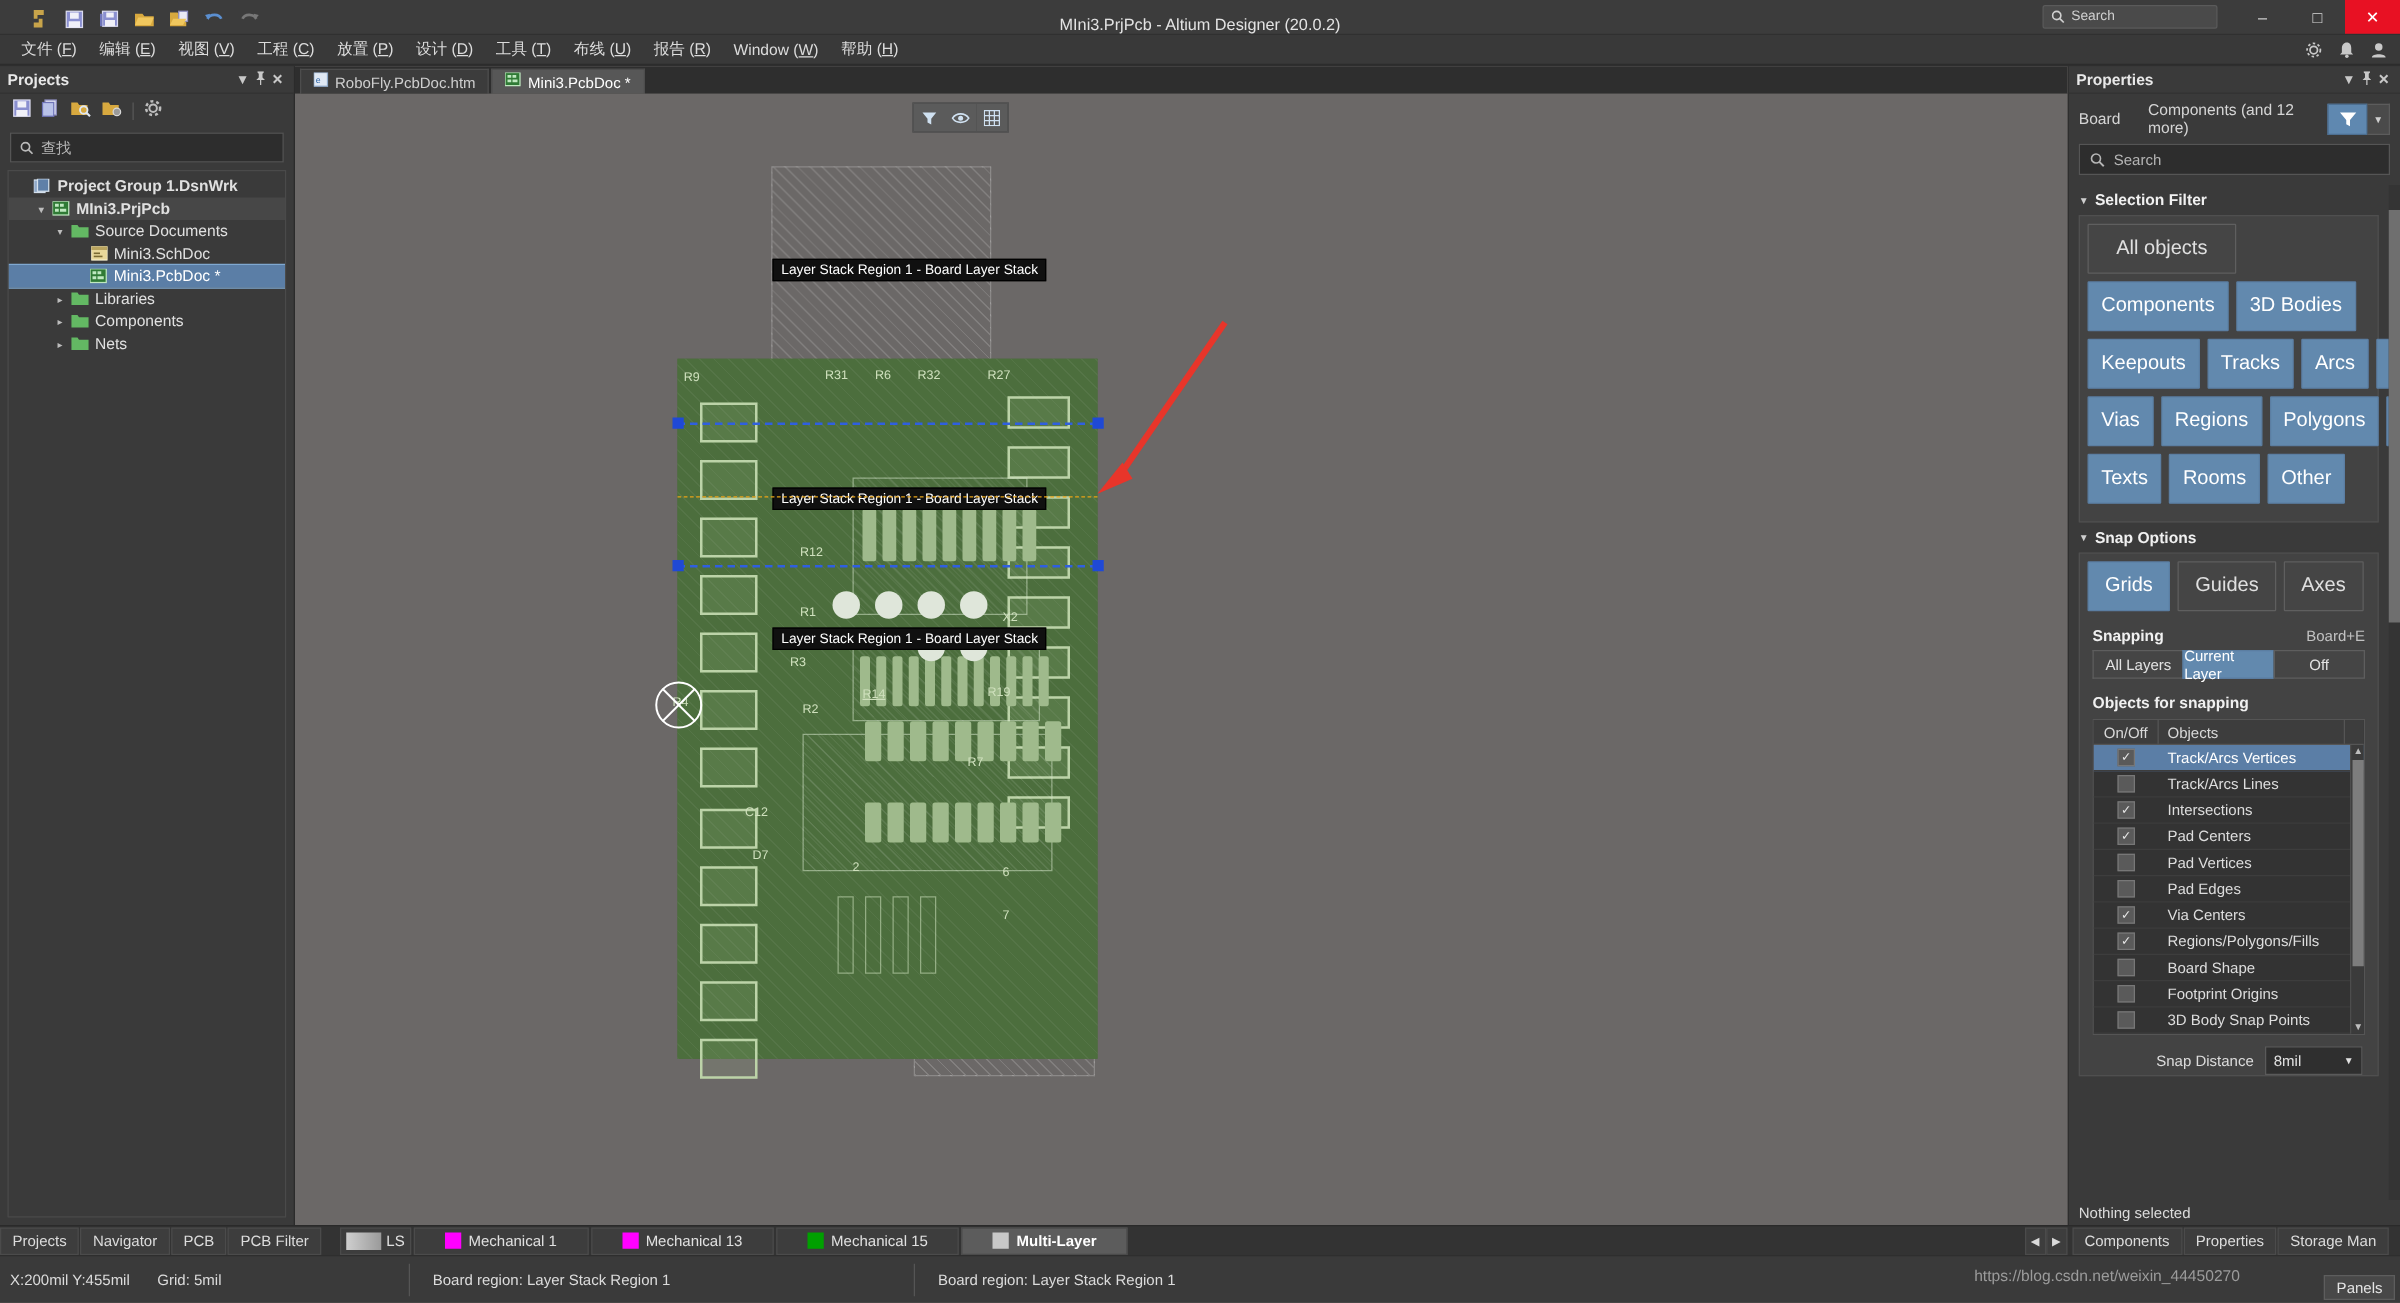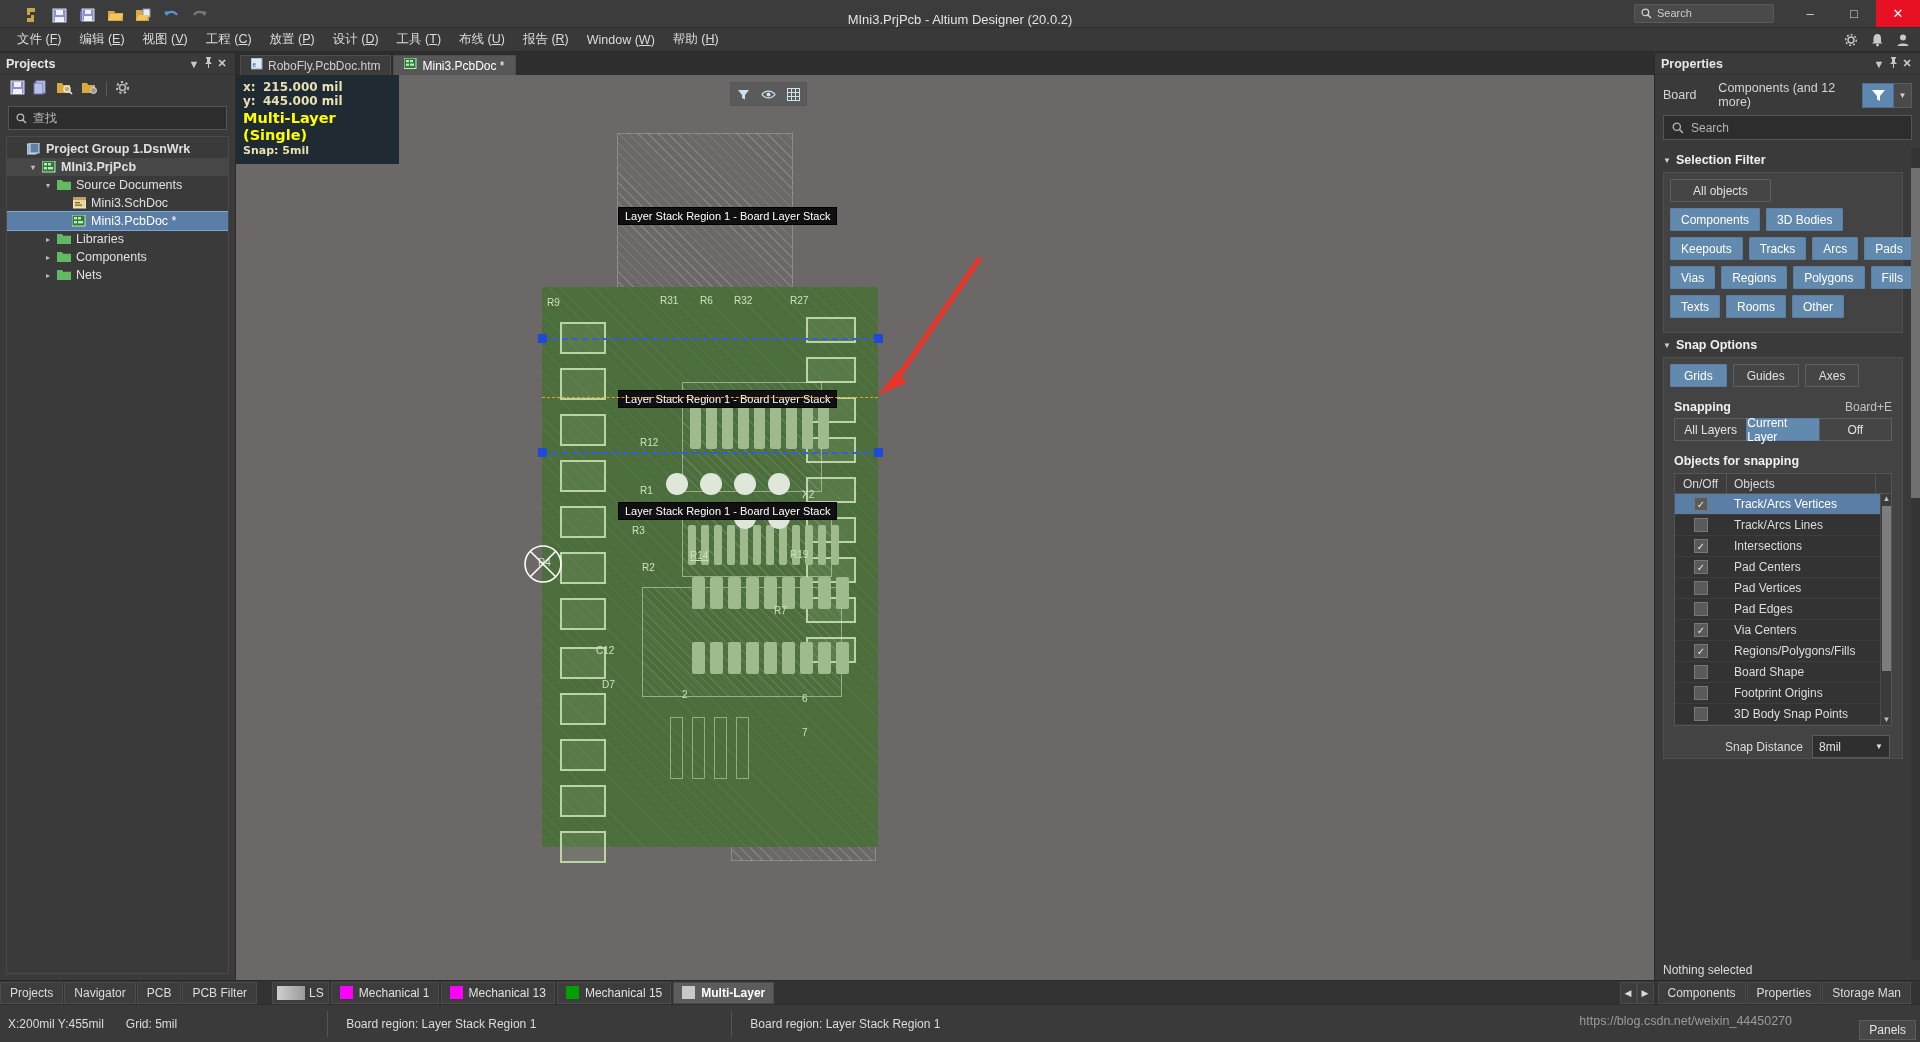--- a/index.html
+++ b/index.html
@@ -251,23 +251,23 @@
     display: flex; align-items: center; gap: 5px;
     padding: 5px 0 5px 8px; font-size: 12.5px; font-weight: bold; color: #f0f0f0;
   }
   .section-head .caret { font-size: 8px; color: #cfcfcf; }
   .box-group {
     margin: 0 8px; background: #434343; border: 1px solid #4f4f4f;
     padding: 6px 6px 8px 6px;
   }
   .chip-row { display: flex; gap: 6px; margin-bottom: 6px; flex-wrap: nowrap; }
   .chip {
-    height: 23px; padding: 0 10px; border-radius: 1px;
+    height: 40px; padding: 0 10px; border-radius: 1px;
     display: flex; align-items: center; justify-content: center;
-    font-size: 12px; color: #ffffff; background: #6289ae;
+    font-size: 16px; color: #ffffff; background: #6289ae;
     border: 1px solid #5b7ea2; white-space: nowrap;
   }
   .chip.off { background: #454545; border: 1px solid #5f5f5f; color: #e0e0e0; }
   .lbl-bold { font-size: 12.5px; font-weight: bold; color: #f0f0f0; }
   .snapping-row {
     display: flex; align-items: baseline; padding: 7px 10px 4px 10px;
   }
   .snapping-row .shortcut { margin-left: auto; font-size: 12px; color: #c2c2c2; font-weight: normal; }
   .seg3 { display: flex; margin: 0 10px 6px 10px; }
   .seg3 > div {
@@ -326,21 +326,21 @@
     height: 24px; background: #333333; display: flex; align-items: center;
     border-top: 1px solid #2a2a2a;
   }
   .btab {
     height: 22px; padding: 0 9px; display: flex; align-items: center;
     font-size: 12px; color: #dcdcdc; background: #3d3d3d;
     border: 1px solid #4b4b4b; margin-right: 1px;
   }
   .layer-tabs { display: flex; align-items: center; margin-left: 14px; gap: 2px; }
   .ltab {
-    height: 22px; padding: 0 8px; display: flex; align-items: center; gap: 6px;
+    height: 22px; padding: 0 24px; display: flex; align-items: center; gap: 6px;
     font-size: 12px; color: #e0e0e0; background: #3d3d3d; border: 1px solid #4b4b4b;
   }
   .ltab.active { background: #5c5c5c; color: #ffffff; font-weight: bold; }
   .swatch { width: 13px; height: 13px; display: inline-block; }
   .ltab.ls { padding: 0 4px 0 4px; gap: 4px; }
   .ls-grad { width: 28px; height: 14px; background: linear-gradient(to right,#cfcfcf,#9a9a9a); }
   .btabs-right { margin-left: auto; display: flex; align-items: center; padding-right: 8px; }
   .nav-arrow {
     width: 17px; height: 22px; background: #3d3d3d; border: 1px solid #4b4b4b;
     display: flex; align-items: center; justify-content: center; font-size: 9px; color: #dadada;
@@ -769,30 +769,20 @@
         <path d="M2 145 L26 124 L16 138 Z" fill="#e8352a"></path>
         <path d="M2 145 L30 133 L22 120 Z" fill="#e8352a"></path>
       </svg>
 
       <svg class="x-circle" style="left:287px;top:469px;" viewBox="0 0 40 40">
         <circle cx="20" cy="20" r="18" fill="none" stroke="#ffffff" stroke-width="1.6"></circle>
         <line x1="7" y1="7" x2="33" y2="33" stroke="#ffffff" stroke-width="1.6"></line>
         <line x1="33" y1="7" x2="7" y2="33" stroke="#ffffff" stroke-width="1.6"></line>
       </svg>
 
-      <div class="coord-tip">
-        <div class="ct-row">
-          <span class="k">x:</span><span>215.000 mil</span>
-        </div>
-        <div class="ct-row">
-          <span class="k">y:</span><span>445.000 mil</span>
-        </div>
-        <div class="ct-layer">Multi-Layer (Single)</div>
-        <div class="ct-snap">Snap: 5mil</div>
-      </div>
     </div>
   </div>
 
   <div class="right-panel">
     <div class="panel-head">
       <span class="ph-title">Properties</span>
       <span class="ph-btn">▼</span>
       <span class="ph-btn">
         <svg width="9" height="11" viewBox="0 0 9 11">
             <path d="M2 0 H7 V1 L6 2 V5 L8 7 H1 L3 5 V2 L2 1 Z" fill="#c8c8c8"></path>

